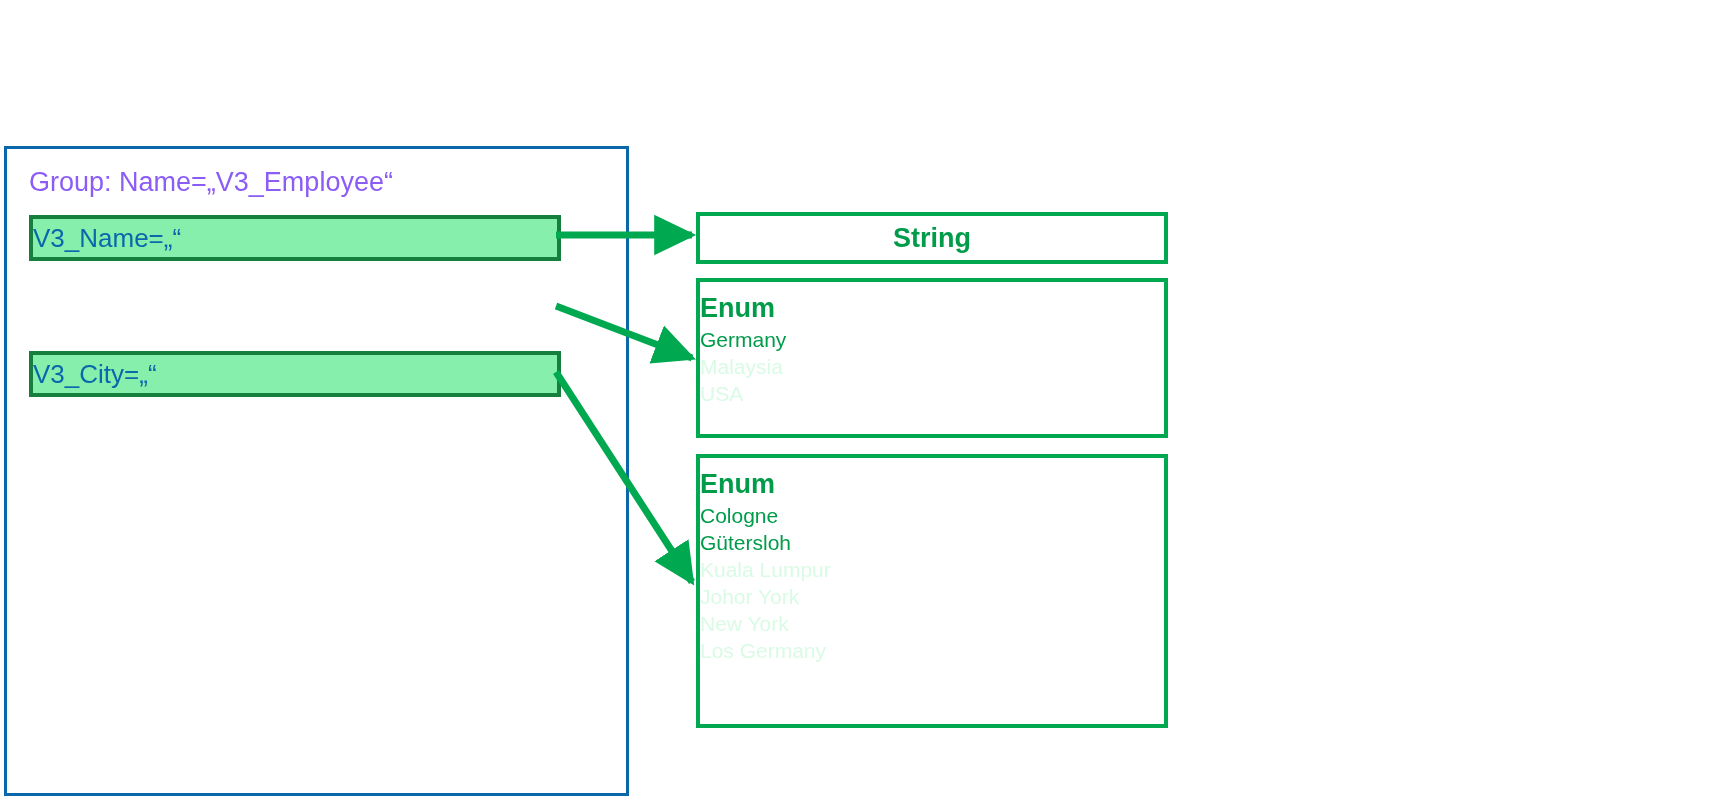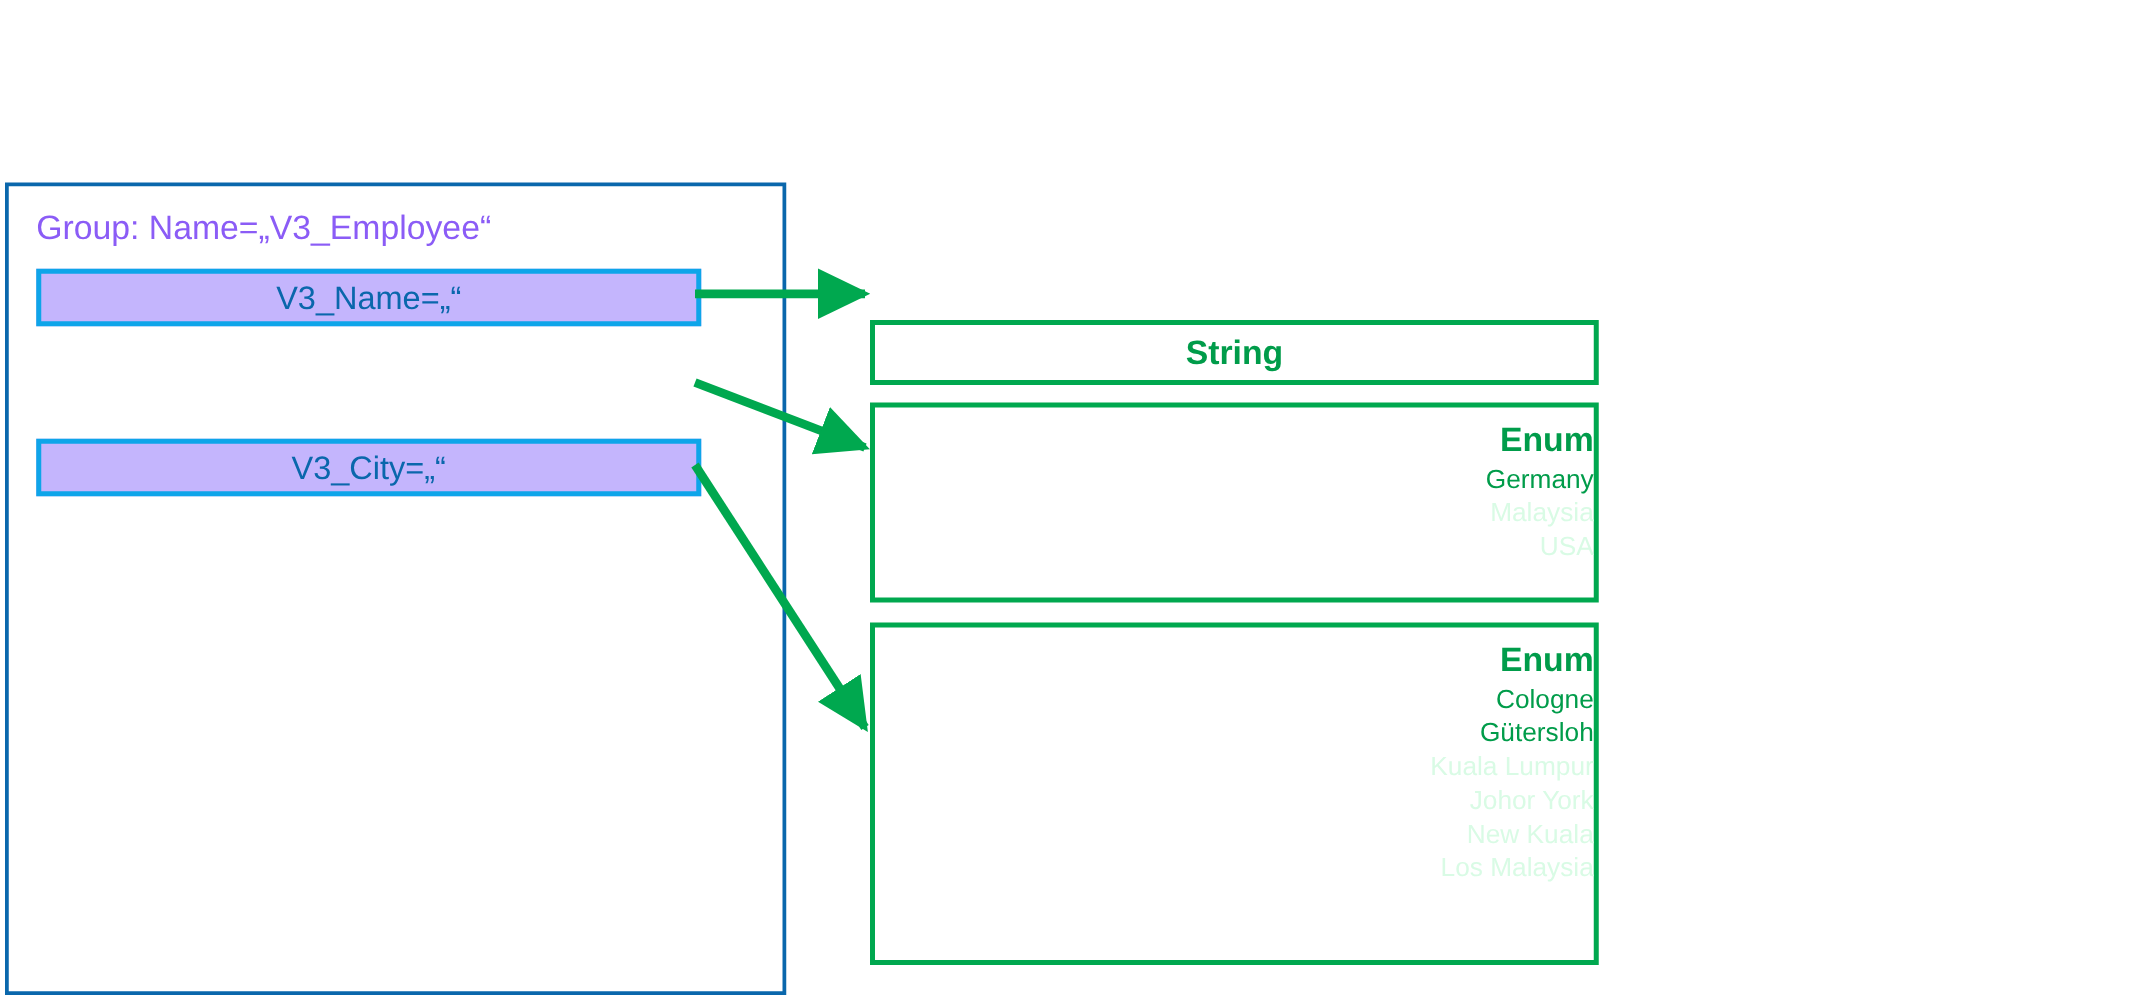--- a/index.html
+++ b/index.html
@@ -57,47 +57,46 @@
     color: #8b5cf6;
     white-space: nowrap;
     line-height: 1;
   }
 
   .attr-box {
     position: absolute;
     left: 22px;
     width: 532px;
     height: 46px;
-    border: 4px solid #0ea5e9;
+    border: 4px solid #15803d;
     box-sizing: border-box;
-    background: #c4b5fd;
+    background: #86efac;
     display: flex;
     align-items: center;
-    justify-content: center;
+    justify-content: flex-start;
   }
   .attr-label {
     font-size: 26px;
     color: #0a67ac;
     line-height: 1;
     white-space: nowrap;
   }
   #attr-0 { top: 66px; }
   #attr-1 { top: 134px; }
   #attr-2 { top: 202px; }
 
   
   .type-box {
     position: absolute;
     left: 696px;
-    width: 583px;
+    width: 472px;
     border: 4px solid #00a84f;
     box-sizing: border-box;
     background: #ffffff;
-    text-align: right;
-    margin-top: 44px;
+    text-align: left;
   }
   #type-string {
     top: 212px;
     height: 52px;
     display: flex;
     align-items: center;
     justify-content: center;
   }
   #type-country {
     top: 278px;
@@ -163,22 +162,22 @@
     <div class="enum-value inactive">Malaysia</div>
     <div class="enum-value inactive">USA</div>
   </div>
 
   <div class="type-box" id="type-city">
     <div class="type-kind">Enum</div>
     <div class="enum-value">Cologne</div>
     <div class="enum-value">Gütersloh</div>
     <div class="enum-value inactive">Kuala Lumpur</div>
     <div class="enum-value inactive">Johor York</div>
-    <div class="enum-value inactive">New Kuala</div>
-    <div class="enum-value inactive">Los Malaysia</div>
+    <div class="enum-value inactive">New York</div>
+    <div class="enum-value inactive">Los Germany</div>
   </div>
 
   <svg id="arrows" viewBox="0 0 1723 804">
     <defs>
       <marker id="ah" markerWidth="7" markerHeight="7" refX="5.4" refY="3" orient="auto" markerUnits="strokeWidth">
         <path d="M0,0.1 L6,3 L0,5.9 z" fill="#00a84f"></path>
       </marker>
     </defs>
     <line x1="556" y1="235" x2="692" y2="235" stroke="#00a84f" stroke-width="7" marker-end="url(#ah)"></line>
     <line x1="556" y1="306" x2="692" y2="358" stroke="#00a84f" stroke-width="7" marker-end="url(#ah)"></line>

